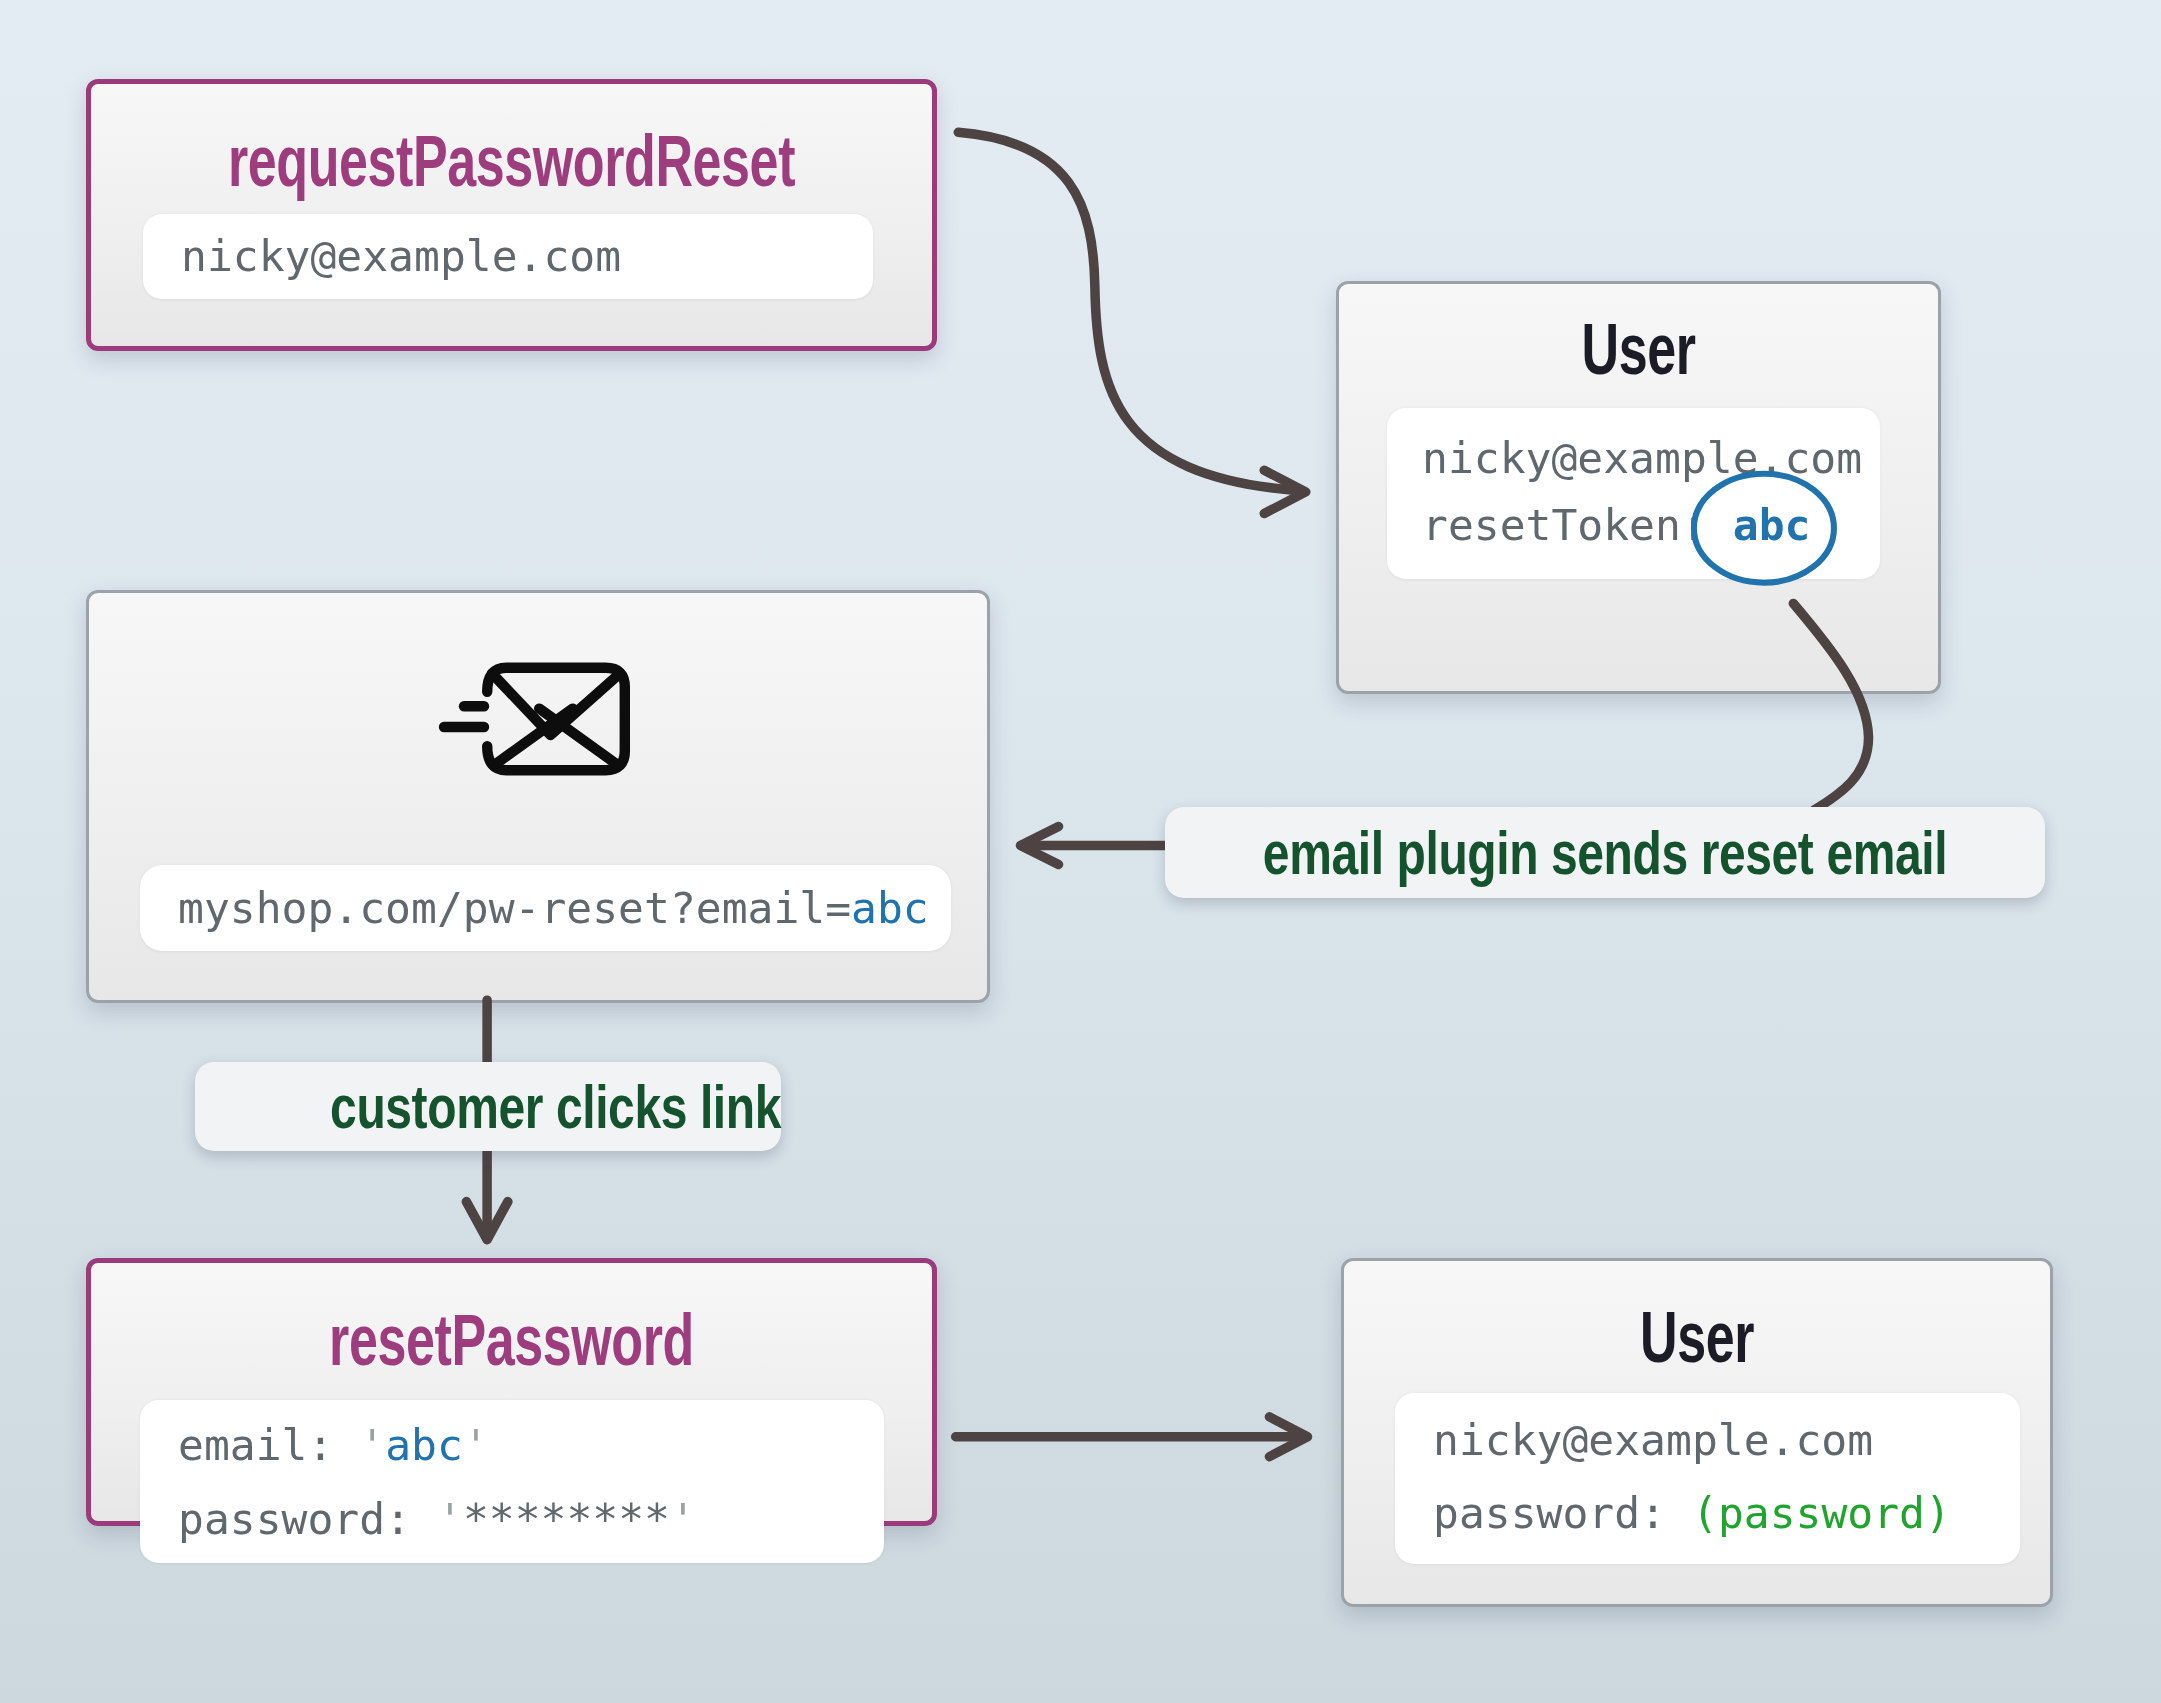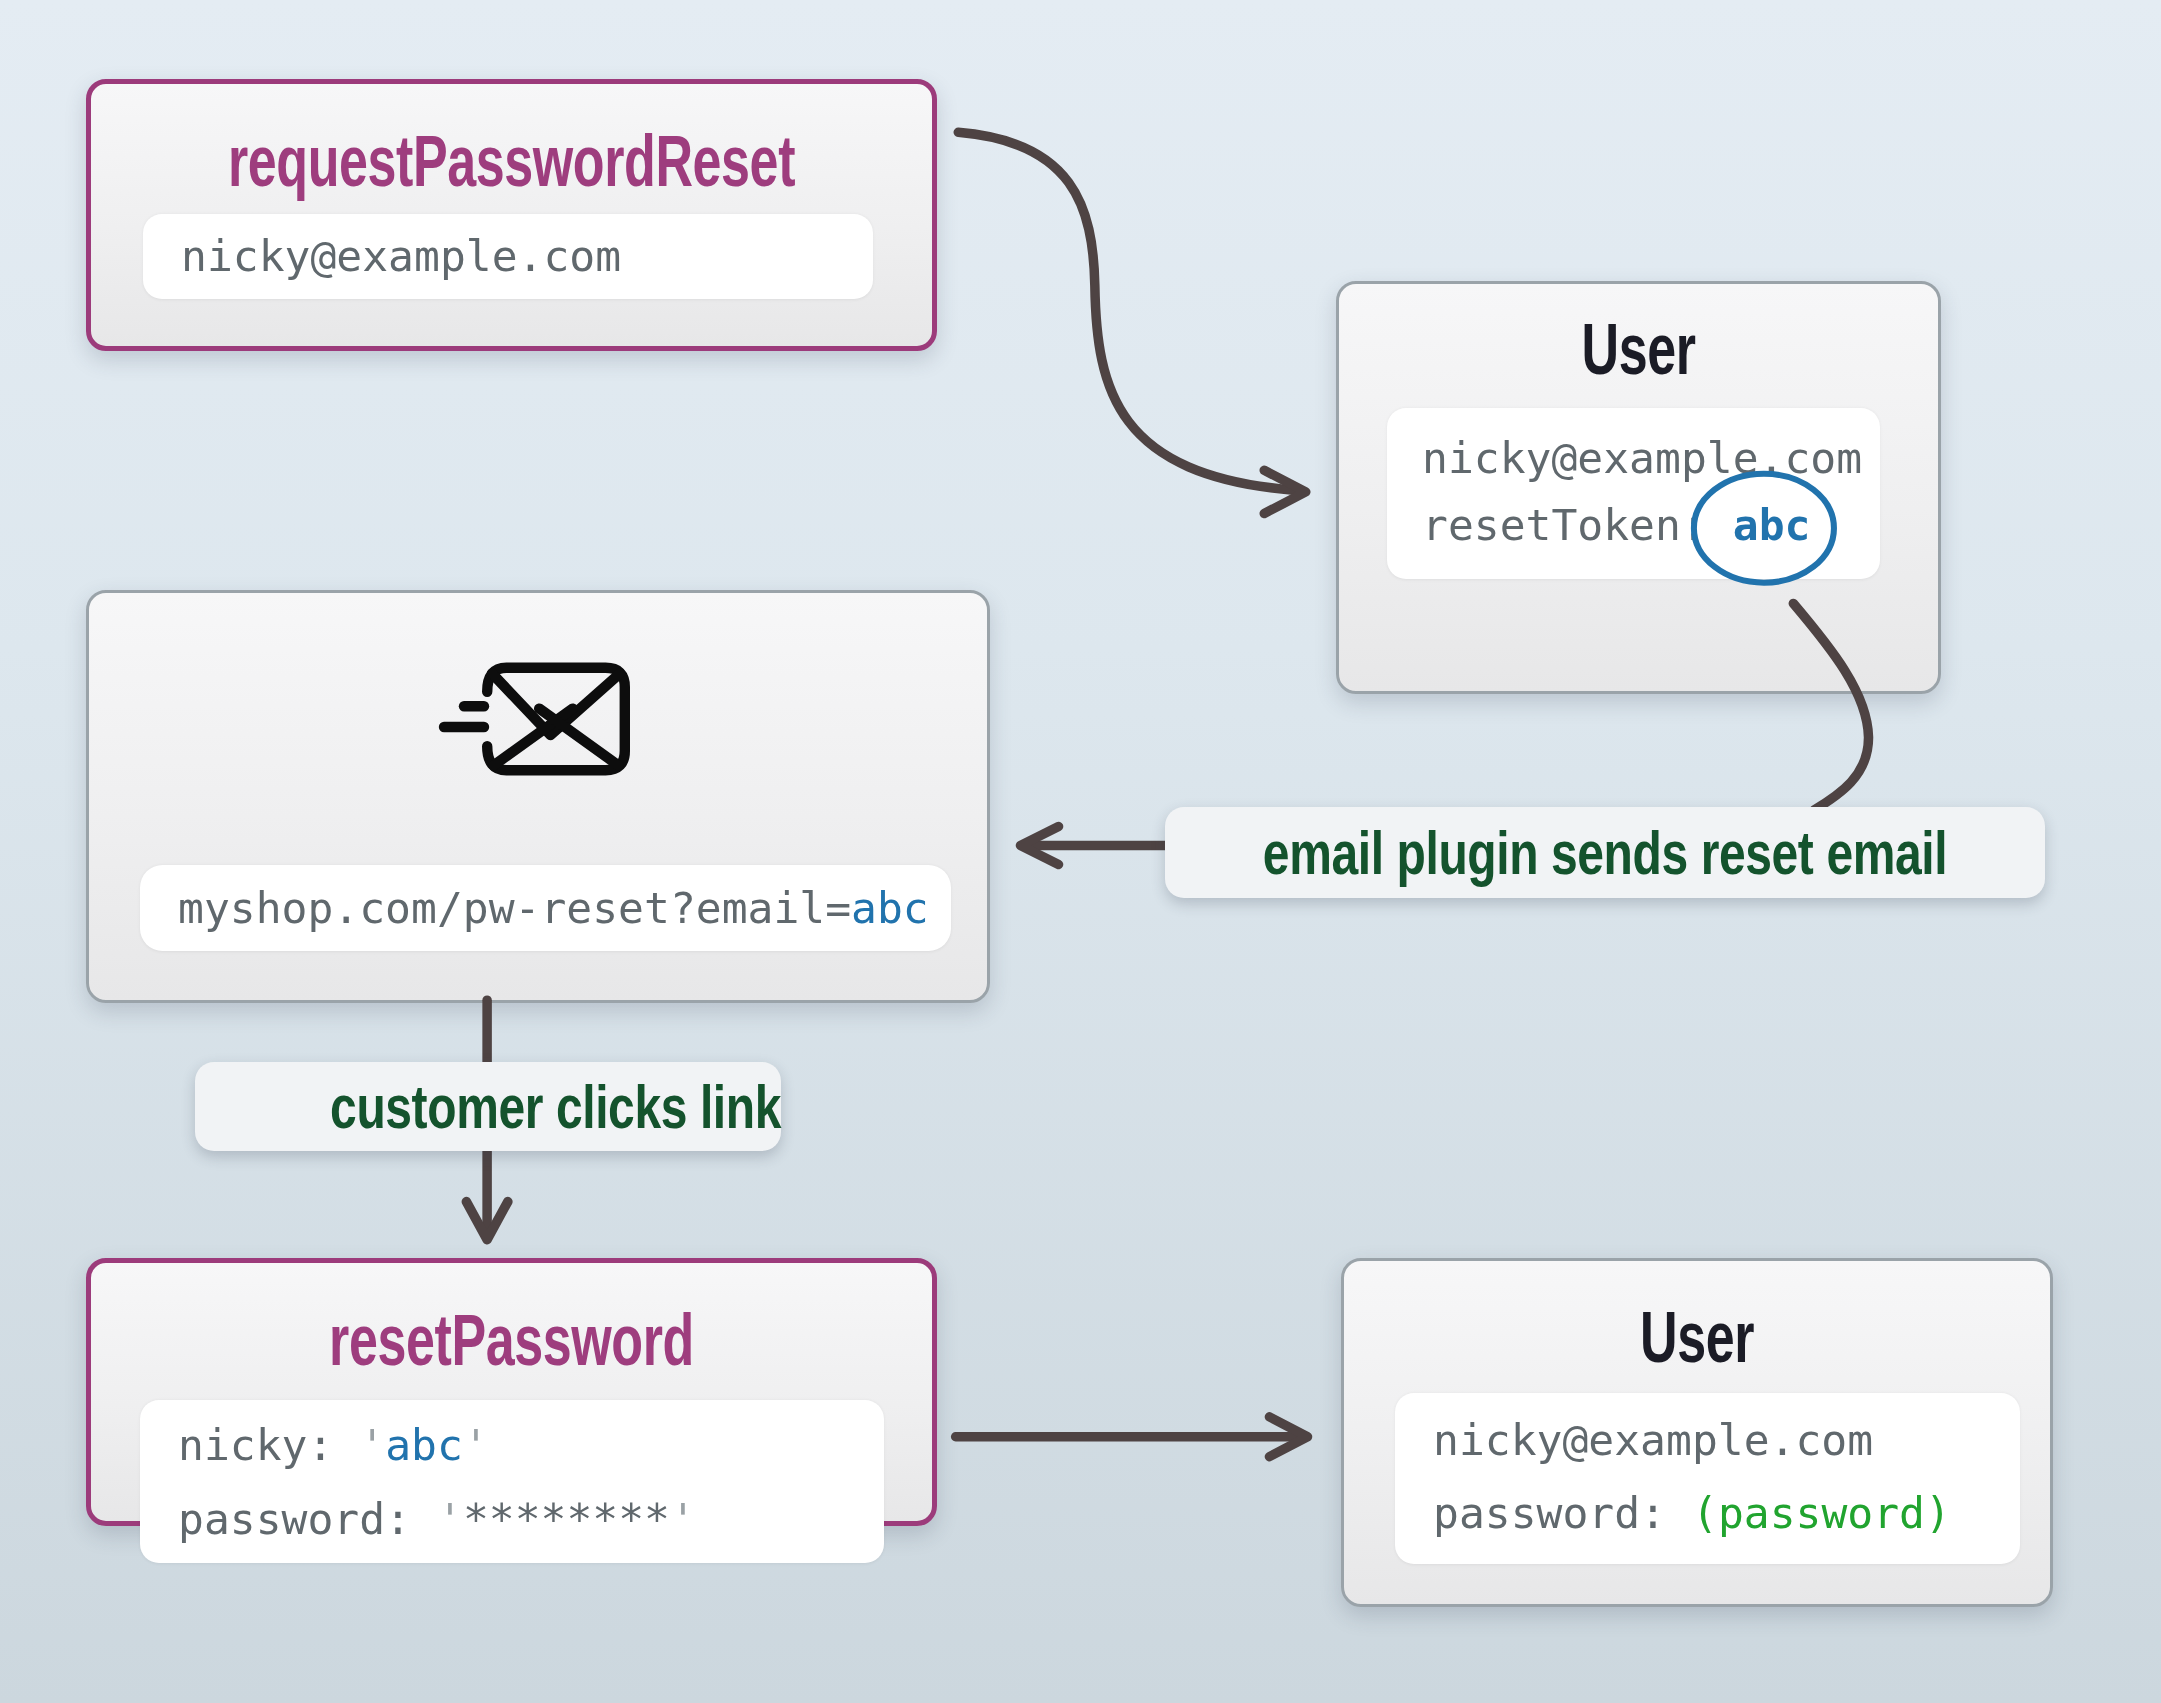--- a/index.html
+++ b/index.html
@@ -2,21 +2,21 @@
 <html style="font-size:14px"><head>
 <meta charset="utf-8">
 <style>
   html,body{margin:0;padding:0;}
   body{font-family:"Liberation Sans", sans-serif;}
   .stage{
     position:relative;width:2162px;height:1703px;overflow:hidden;
     background:linear-gradient(180deg,#e4ecf3 0%,#dde7ee 38%,#ccd7de 100%);
   }
   .card{
-    position:absolute;border-radius:20px;box-sizing:border-box;
+    position:absolute;border-radius:12px;box-sizing:border-box;
     background:linear-gradient(180deg,#f7f7f8 0%,#efeff0 55%,#e7e7e8 100%);
     box-shadow:0 8.6px 21px rgba(45,55,75,0.18);
     z-index:1;
   }
   .card.purple{border:5.2px solid #9c3b7b;}
   .card.gray{border:3.5px solid #9aa3a9;}
   .card-title{
     position:absolute;left:0;right:0;text-align:center;
     font-weight:700;font-size:52px;line-height:69px;letter-spacing:-0.4px;
     transform:scaleY(1.38);transform-origin:center;
@@ -77,21 +77,21 @@
       </g>
     </svg>
     <div class="whitebox" style="left:51px;top:272px;width:811px;height:86px;line-height:86px;padding-left:38px;border-radius:22.5px;">
       <span>myshop.com/pw-reset?email=</span><span class="tok-blue">abc</span>
     </div>
   </div>
 
   <div class="card purple" style="left:86px;top:1258px;width:851px;height:268px;">
     <div class="card-title purple-t" style="top:43px;">resetPassword</div>
     <div class="whitebox" style="left:49px;top:137px;width:744px;height:163px;line-height:74px;padding:7.8px 0 0 38px;">
-      <span class="mono-line"><span>nicky:</span><span class="quote gap">'</span><span class="tok-blue">abc</span><span class="quote">'</span></span>
+      <span class="mono-line"><span>email:</span><span class="quote gap">'</span><span class="tok-blue">abc</span><span class="quote">'</span></span>
       <span class="mono-line"><span>password:</span><span class="quote gap">'</span><span>********</span><span class="quote">'</span></span>
     </div>
   </div>
 
   <div class="card gray" style="left:1341px;top:1258px;width:712px;height:349px;">
     <div class="card-title dark-t" style="top:42px;">User</div>
     <div class="whitebox" style="left:51px;top:132px;width:625px;height:171px;line-height:73px;padding:11.2px 0 0 38px;">
       <span class="mono-line">nicky@example.com</span>
       <span class="mono-line"><span>password:</span><span class="tok-green gap">(password)</span></span>
     </div>

